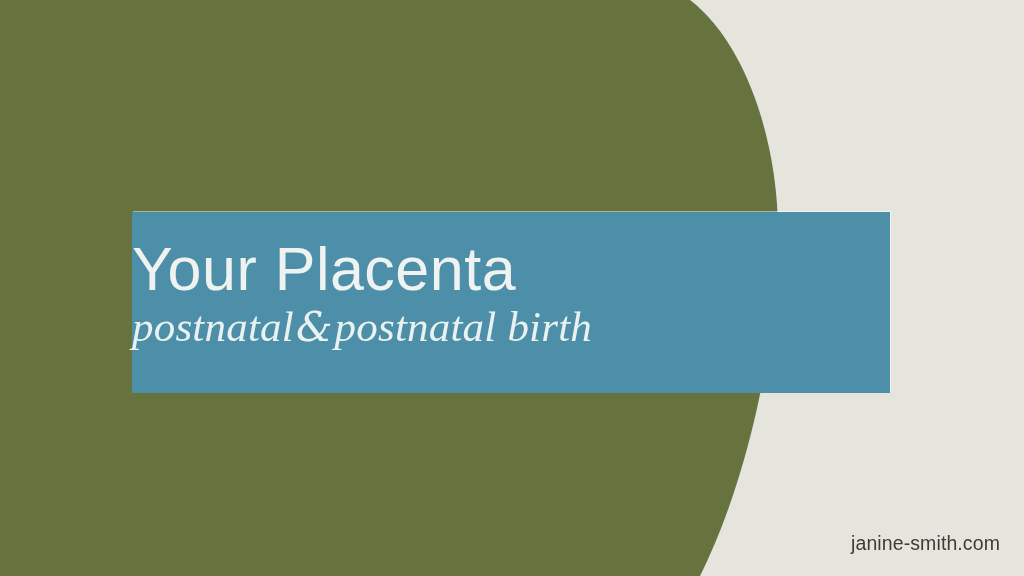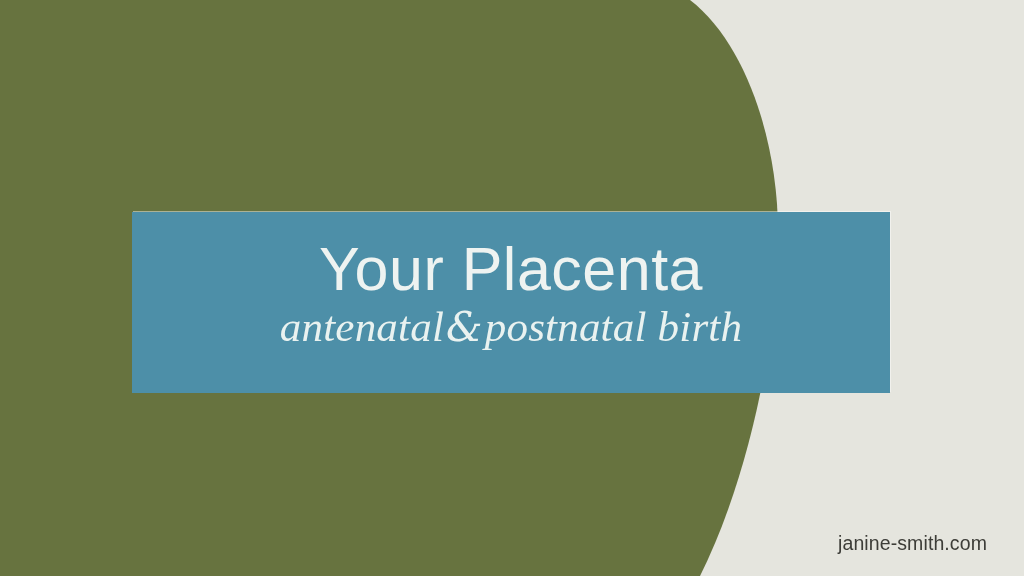--- a/index.html
+++ b/index.html
@@ -39,21 +39,20 @@
   .title-banner {
     position: absolute;
     left: 132px;
     top: 212px;
     width: 758px;
     height: 181px;
     background: #4d8fa8;
     box-shadow: 1px -1px 0 0 rgba(255,255,255,0.45);
     display: flex;
     flex-direction: column;
-    align-items: center;
     justify-content: center;
     box-sizing: border-box;
     padding-bottom: 16px;
   }
 
   .title-main {
     color: #eef3f1;
     font-family: "Liberation Sans", sans-serif;
     font-weight: 400;
     font-size: 61px;
@@ -78,21 +77,21 @@
   .title-sub .amp {
     font-family: "DejaVu Serif", "Liberation Serif", serif;
     font-style: italic;
     font-size: 41px;
     padding: 0 2px;
   }
 
   
   .footer-credit {
     position: absolute;
-    right: 37px;
+    right: 24px;
     bottom: 18px;
     text-align: center;
     color: #3d3d38;
     font-family: "Liberation Sans", sans-serif;
     font-size: 19.5px;
     line-height: 1.42;
     letter-spacing: 0.1px;
   }
   .footer-credit div {
     white-space: nowrap;
@@ -109,21 +108,21 @@
     <path d="M 0 0
              L 690 0
              C 745 42, 778 140, 778 232
              C 778 340, 748 480, 700 576
              L 0 576 Z" fill="#67733f"></path>
   </svg>
 
   <div class="title-banner">
     <h1 class="title-main">Your Placenta</h1>
     <p class="title-sub">
-      <span>antenatal</span><span class="amp">&amp;</span><span>postnatal birth</span>
+      <span>postnatal</span><span class="amp">&amp;</span><span>postnatal birth</span>
     </p>
   </div>
 
   <div class="footer-credit">
     <div>janine-smith.com</div>
   </div>
 
 </div>
 
 </body></html>

